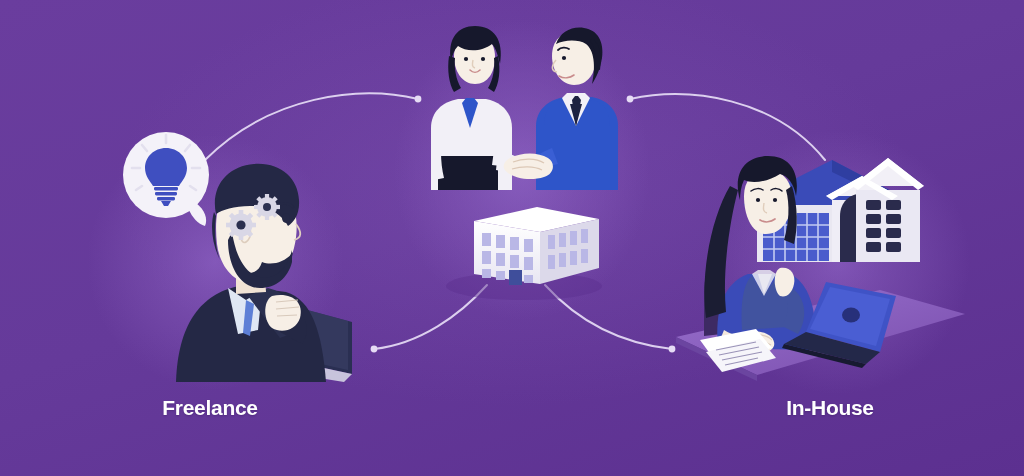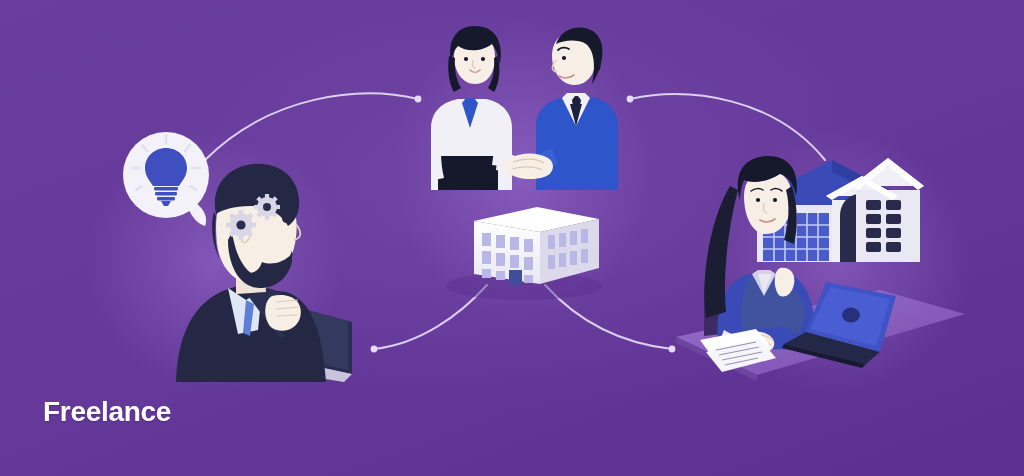--- a/index.html
+++ b/index.html
@@ -14,26 +14,25 @@
       linear-gradient(160deg, #6a3d9e 0%, #653a9a 45%, #5c3090 100%);
     overflow:hidden;
   }
   .stage { position:absolute; inset:0; }
   .svg-layer { position:absolute; inset:0; width:1024px; height:476px; }
 
   .label {
     position:absolute;
     color:#ffffff;
     font-weight:bold;
-    font-size:28px;
+    font-size:21px;
     letter-spacing:-0.3px;
-    text-align:left;
+    text-align:center;
     white-space:nowrap;
     text-shadow:0 1px 2px rgba(40,15,70,0.28);
-    margin-left:43px;
   }
   .label-freelance { left:0;   width:420px; top:396px; }
   .label-agency    { left:330px; width:360px; top:396px; }
   .label-inhouse   { left:640px; width:380px; top:396px; }
 </style>
 </head>
 <body>
 
 <div id="infographic">
 
@@ -339,14 +338,15 @@
             <line x1="719" y1="355" x2="759" y2="347"></line>
             <line x1="722" y1="360" x2="762" y2="352"></line>
             <line x1="725" y1="365" x2="758" y2="358"></line>
           </g>
         </g>
       </g>
     </svg>
   </div>
 
   <div class="label label-freelance">Freelance</div>
+  <div class="label label-inhouse">In-House</div>
 
 </div>
 
 </body></html>

